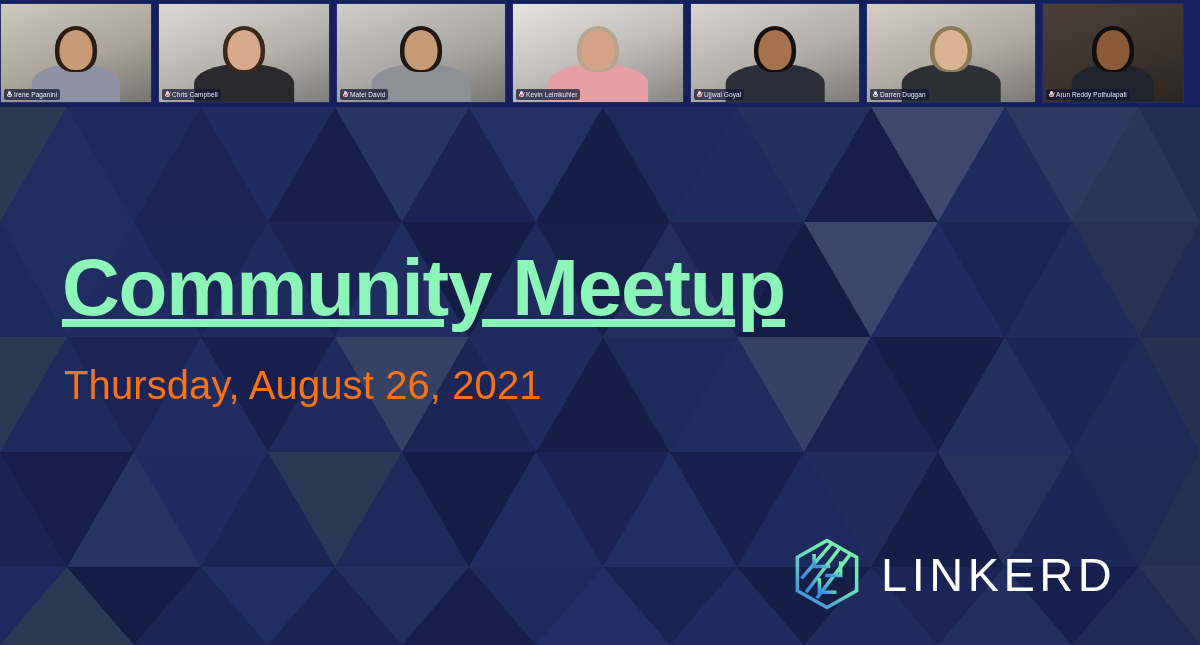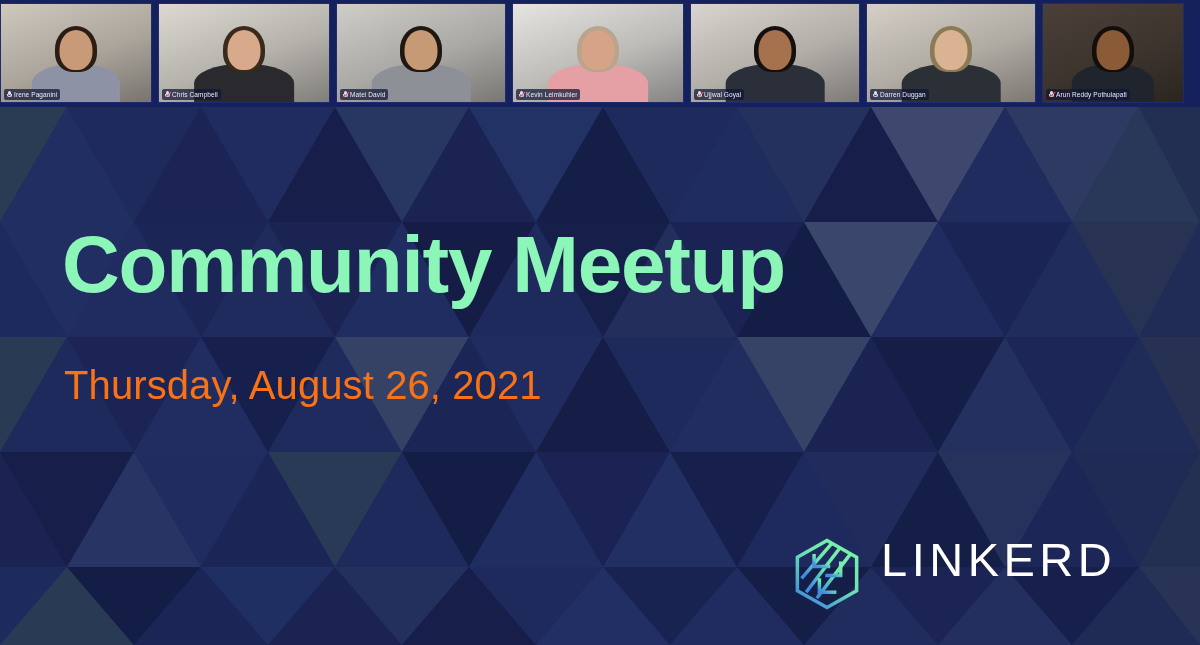--- a/index.html
+++ b/index.html
@@ -99,44 +99,45 @@
     overflow: hidden;
   }
   .poly-bg { position: absolute; inset: 0; width: 100%; height: 100%; }
 
   .slide-content {
     position: absolute; inset: 0;
     z-index: 2;
   }
   .slide-title {
     position: absolute;
-    left: 62px; top: 118px;
+    left: 62px; top: 141px;
     font-size: 80px;
     font-weight: 700;
     letter-spacing: -1.2px;
     color: #8cf5b8;
     line-height: 1;
     white-space: nowrap;
+    text-decoration: underline;
   }
   .slide-subtitle {
     position: absolute;
     left: 64px; top: 258px;
     font-size: 40px;
     font-weight: 400;
     color: #f97316;
     line-height: 1;
     letter-spacing: .1px;
     white-space: nowrap;
   }
 
   
   .logo-lockup {
     position: absolute;
     left: 789px; top: 429px;
-    display: flex; gap: 16px;
+    display: flex; align-items: center; gap: 16px;
     z-index: 3;
   }
   .logo-mark { width: 76px; height: 76px; display:block; }
   .logo-word {
     font-size: 47px;
     font-weight: 400;
     color: #ffffff;
     letter-spacing: 4.5px;
     line-height: 1;
   }

